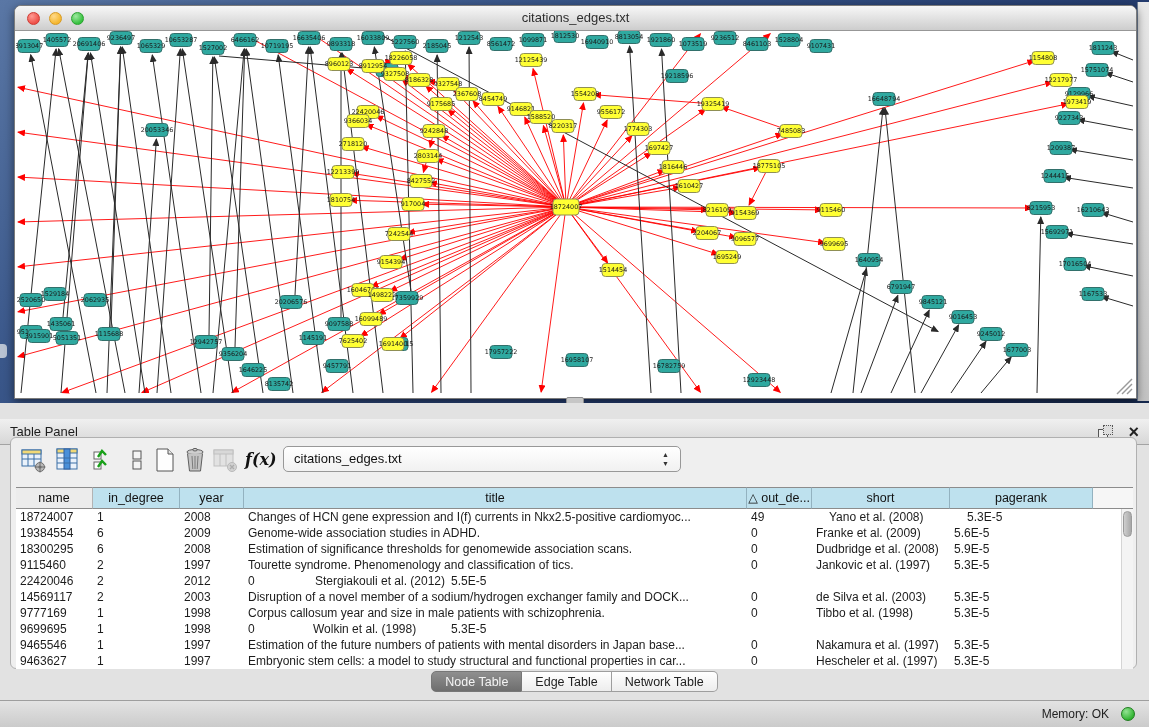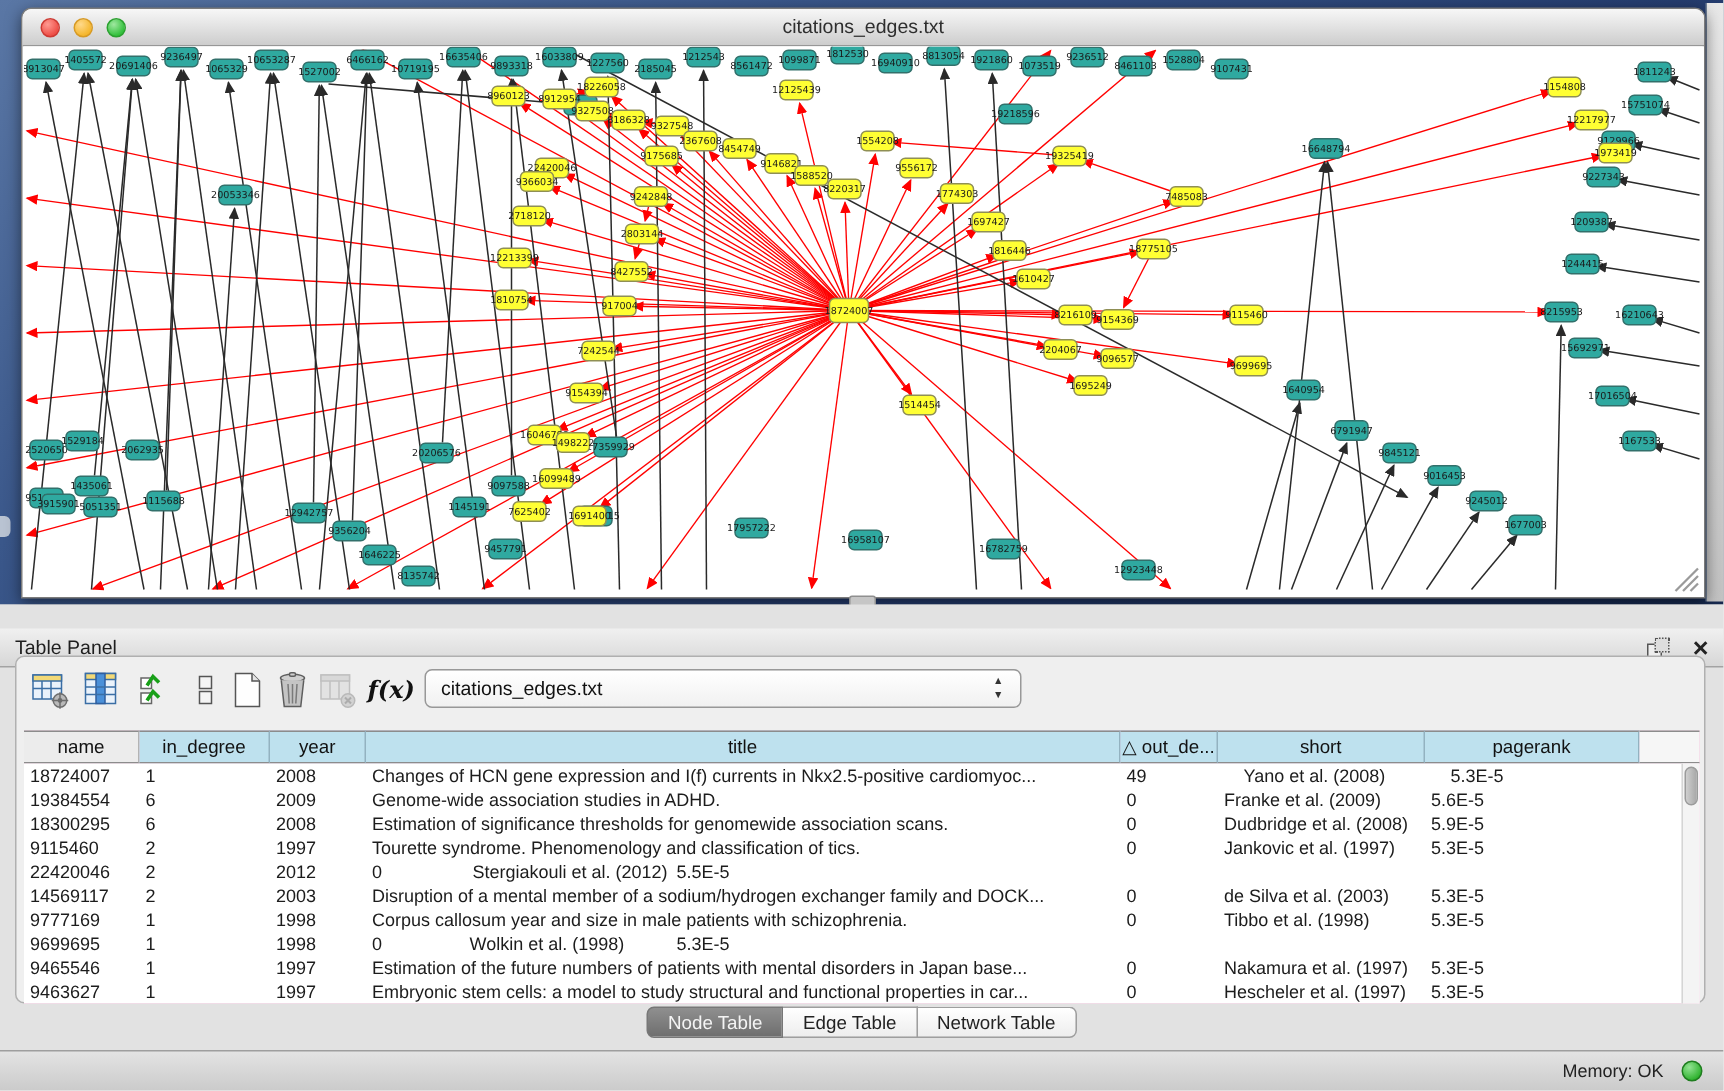--- a/index.html
+++ b/index.html
@@ -852,21 +852,21 @@
             <div class="gcell" style="width: 87px;">2</div>
             <div class="gcell" style="width: 64px;">2012</div>
             <div class="gcell" style="width: 65px;">0</div>
             <div class="gcell" style="width: 138px; text-align: center;">Stergiakouli et al. (2012)</div>
             <div class="gcell" style="width: 143px;">5.5E-5</div>
           </div>
           <div class="grow">
             <div class="gcell" style="width: 77px;">14569117</div>
             <div class="gcell" style="width: 87px;">2</div>
             <div class="gcell" style="width: 64px;">2003</div>
-            <div class="gcell" style="width: 503px;">Disruption of a mental member of a sodium/hydrogen exchanger family and DOCK...</div>
+            <div class="gcell" style="width: 503px;">Disruption of a novel member of a sodium/hydrogen exchanger family and DOCK...</div>
             <div class="gcell" style="width: 65px;">0</div>
             <div class="gcell" style="width: 138px;">de Silva et al. (2003)</div>
             <div class="gcell" style="width: 143px;">5.3E-5</div>
           </div>
           <div class="grow">
             <div class="gcell" style="width: 77px;">9777169</div>
             <div class="gcell" style="width: 87px;">1</div>
             <div class="gcell" style="width: 64px;">1998</div>
             <div class="gcell" style="width: 503px;">Corpus callosum year and size in male patients with schizophrenia.</div>
             <div class="gcell" style="width: 65px;">0</div>

